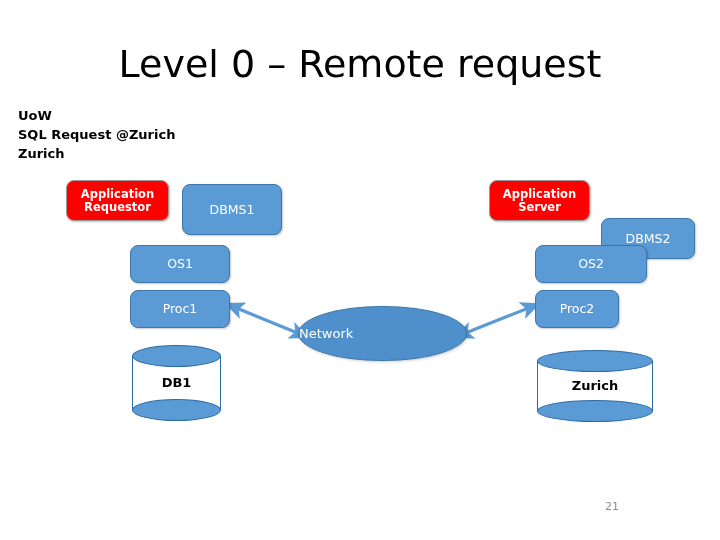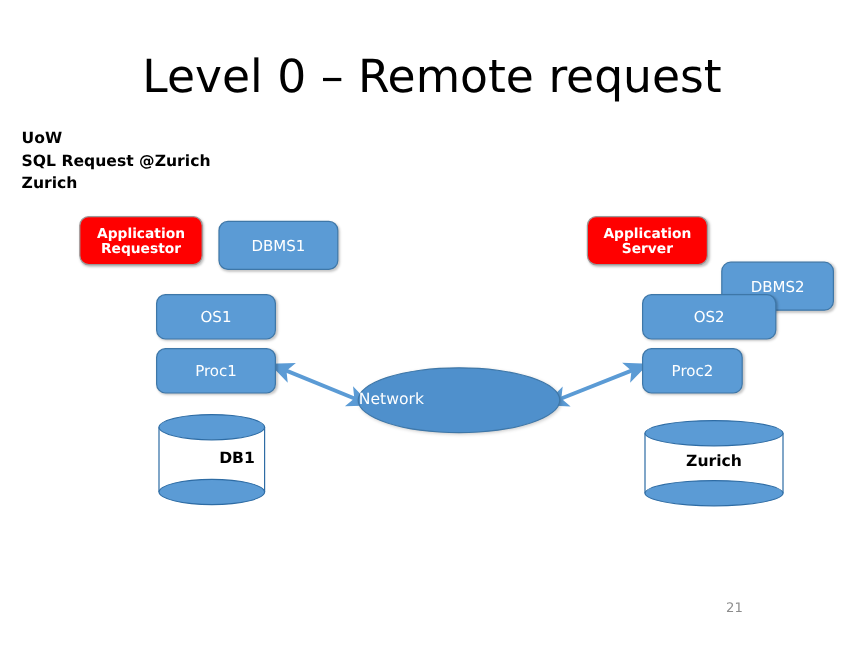--- a/index.html
+++ b/index.html
@@ -74,21 +74,21 @@
     box-shadow: 1px 1px 2px rgba(0,0,0,0.25);
   }
   .box-blue {
     background: #5b9bd5;
     border: 1.5px solid #3e77a8;
     box-shadow: 1px 1px 2px rgba(0,0,0,0.22);
   }
 
   
   #box-app-requestor { left: 66px;  top: 180px; width: 103px; height: 41px; }
-  #box-dbms1        { left: 182px; top: 184px; width: 100px; height: 41px; }
+  #box-dbms1        { left: 182px; top: 184px; width: 100px; height: 51px; }
   #box-app-server   { left: 489px; top: 180px; width: 101px; height: 41px; }
   #box-dbms2        { left: 601px; top: 184px; width: 94px;  height: 41px; margin-top: 34px; }
 
   #box-os1          { left: 130px; top: 245px; width: 100px; height: 38px; }
   #box-proc1        { left: 130px; top: 290px; width: 100px; height: 38px; }
   #box-os2          { left: 535px; top: 245px; width: 112px; height: 38px; }
   #box-proc2        { left: 535px; top: 290px; width: 84px; height: 38px; }
 
   
   .ellipse {
@@ -152,21 +152,21 @@
     transform: translateY(-50%);
     text-align: center;
     font-size: 13px;
     font-weight: bold;
     color: #000000;
     font-family: "DejaVu Sans", sans-serif;
     z-index: 3;
   }
   #cyl-db1    { left: 132px; top: 345px; width: 89px; height: 76px; }
   #cyl-zurich { left: 537px; top: 350px; width: 116px; height: 72px; }
-  #cyl-db1 .cyl-label    { margin-top: -1px; margin-left: 21px; }
+  #cyl-db1 .cyl-label    { margin-top: -1px; }
   #cyl-zurich .cyl-label { margin-top: -1px; }
 
   
   .page-number {
     position: absolute;
     left: 605px;
     top: 500px;
     width: 28px;
     text-align: left;
     font-size: 11px;

